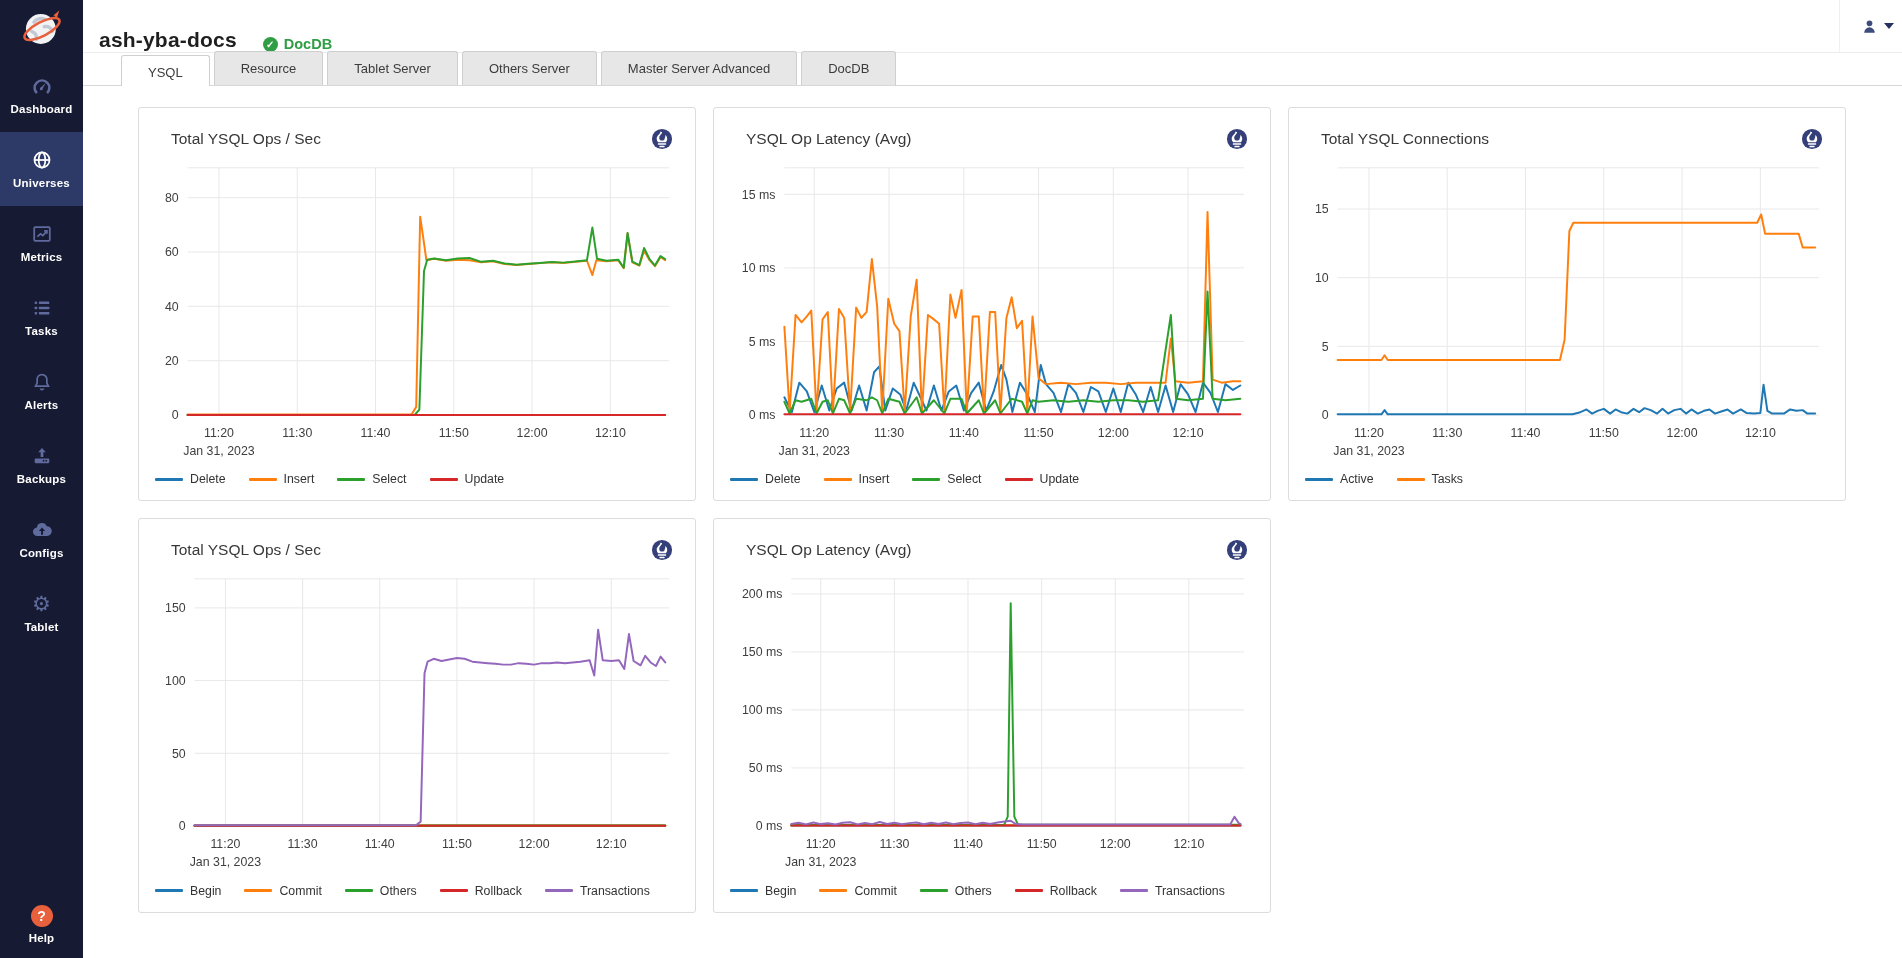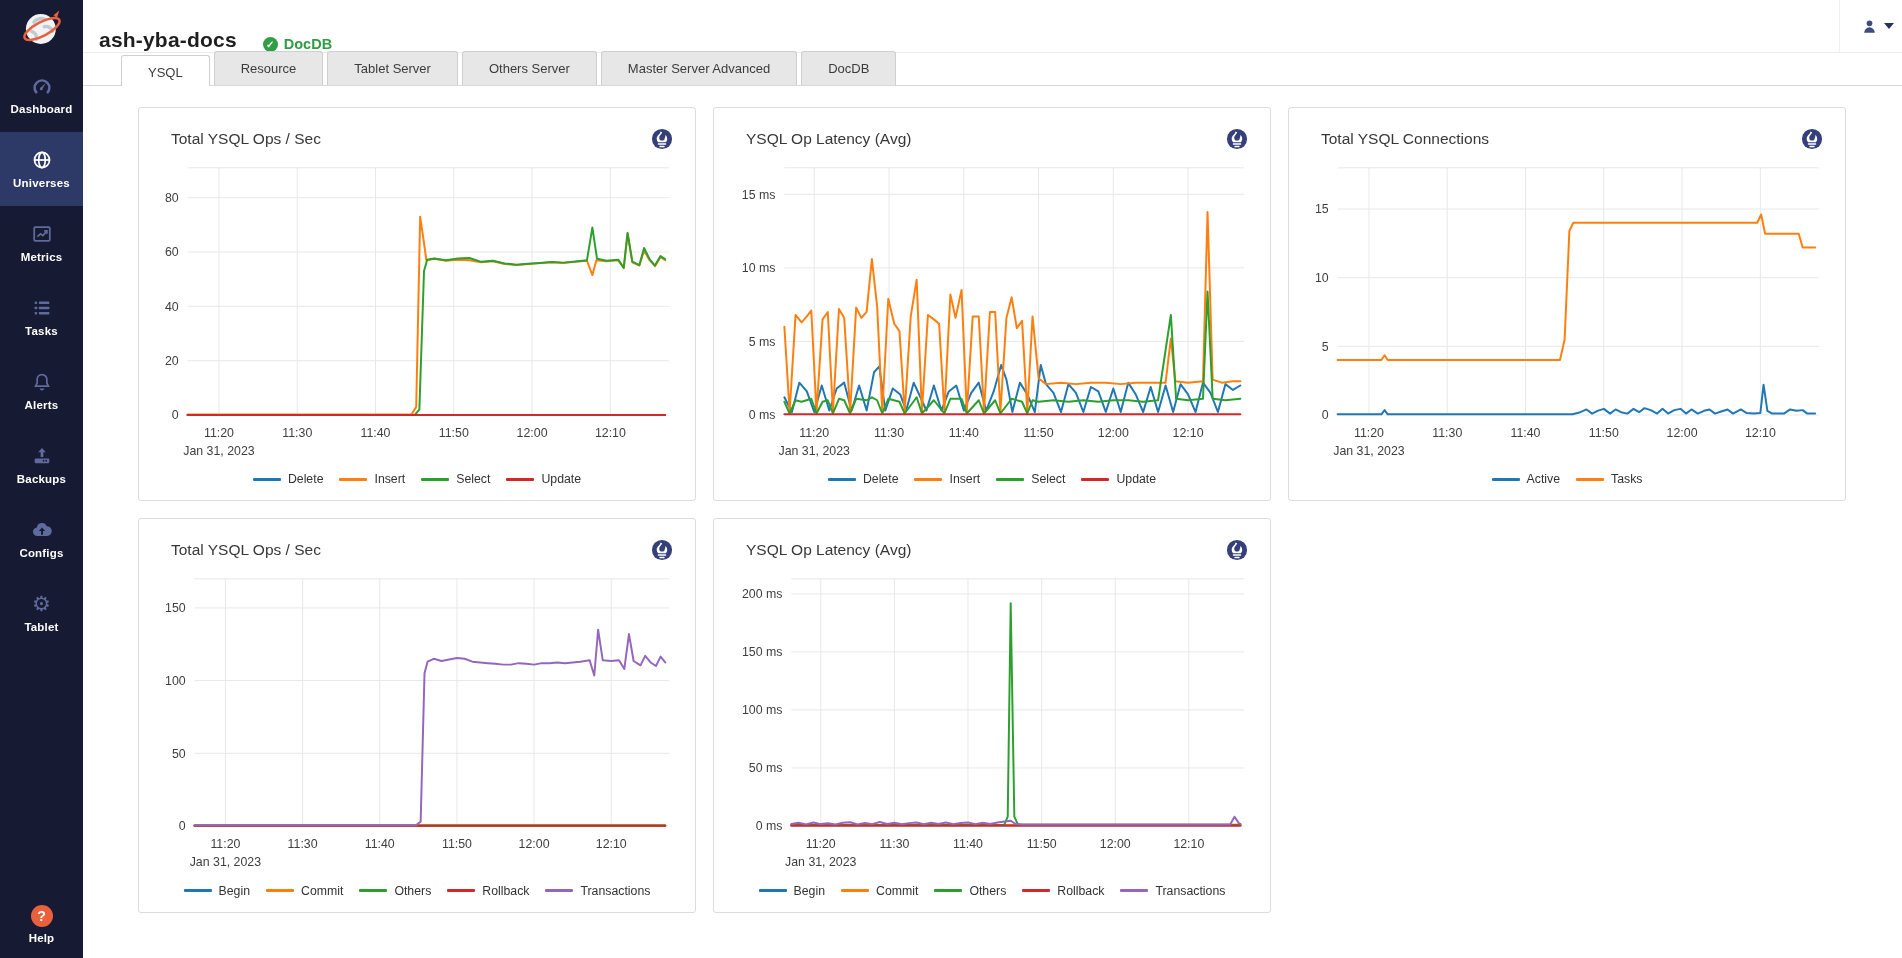--- a/index.html
+++ b/index.html
@@ -32,21 +32,21 @@
   .tab{font-family:Liberation Sans, sans-serif;font-size:13px;color:#3c3c3c;background:#e7e7e7;border:1px solid #cfcfcf;border-bottom:none;border-radius:3px 3px 0 0;padding:9px 26px;margin-right:4px;cursor:pointer;white-space:nowrap}
   .tab.active{background:#fff;position:relative;top:1px;padding-bottom:6px}
   
   .charts{background:#fff;padding:21px 20px 30px 55px;display:grid;grid-template-columns:repeat(3,558px);gap:17px;align-content:start}
   .card{box-sizing:border-box;background:#fff;border:1px solid #dcdcdc;border-radius:3px;padding:12px 16px 6px}
   .card-head{display:flex;align-items:center;justify-content:space-between;padding:6px 6px 0 12px}
   .card-title{margin:4px;font-size:15.5px;font-weight:500;color:#383838}
   .prom{cursor:pointer}
   .prom svg{width:22px;height:22px;display:block}
   svg.chart{width:100%;height:auto;display:block}
-  .legend{display:flex;justify-content:center;align-items:center;gap:16px;padding:2px 0 8px}
+  .legend{display:flex;justify-content:flex-start;align-items:center;gap:23px;padding:2px 0 8px}
   .lg-item{display:flex;align-items:center;gap:7px;cursor:pointer}
   .lg-line{width:28px;height:3px;border-radius:1px}
   .lg-lab{font-size:12.3px;color:#333}
 </style>
 </head>
 <body>
 
 <div class="app">
   <aside class="sidebar">
     <div class="logo">

